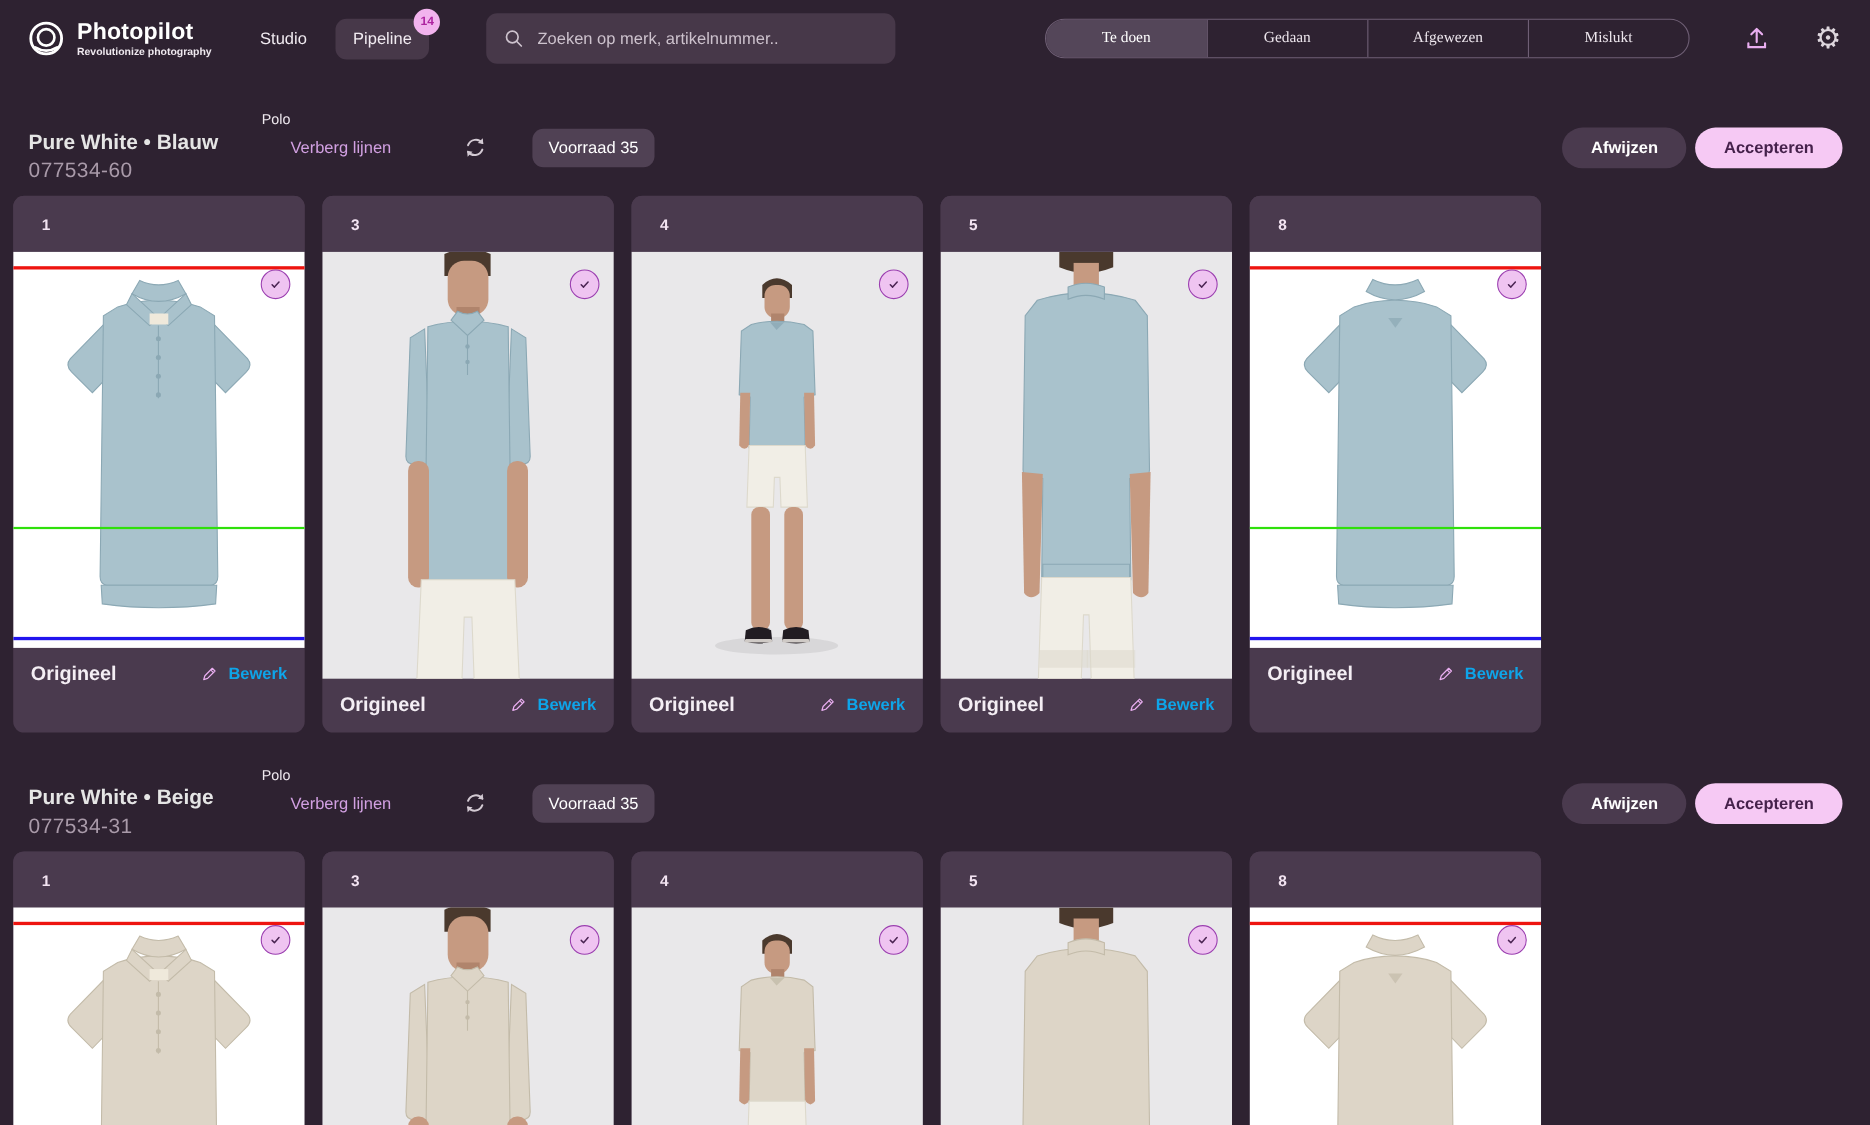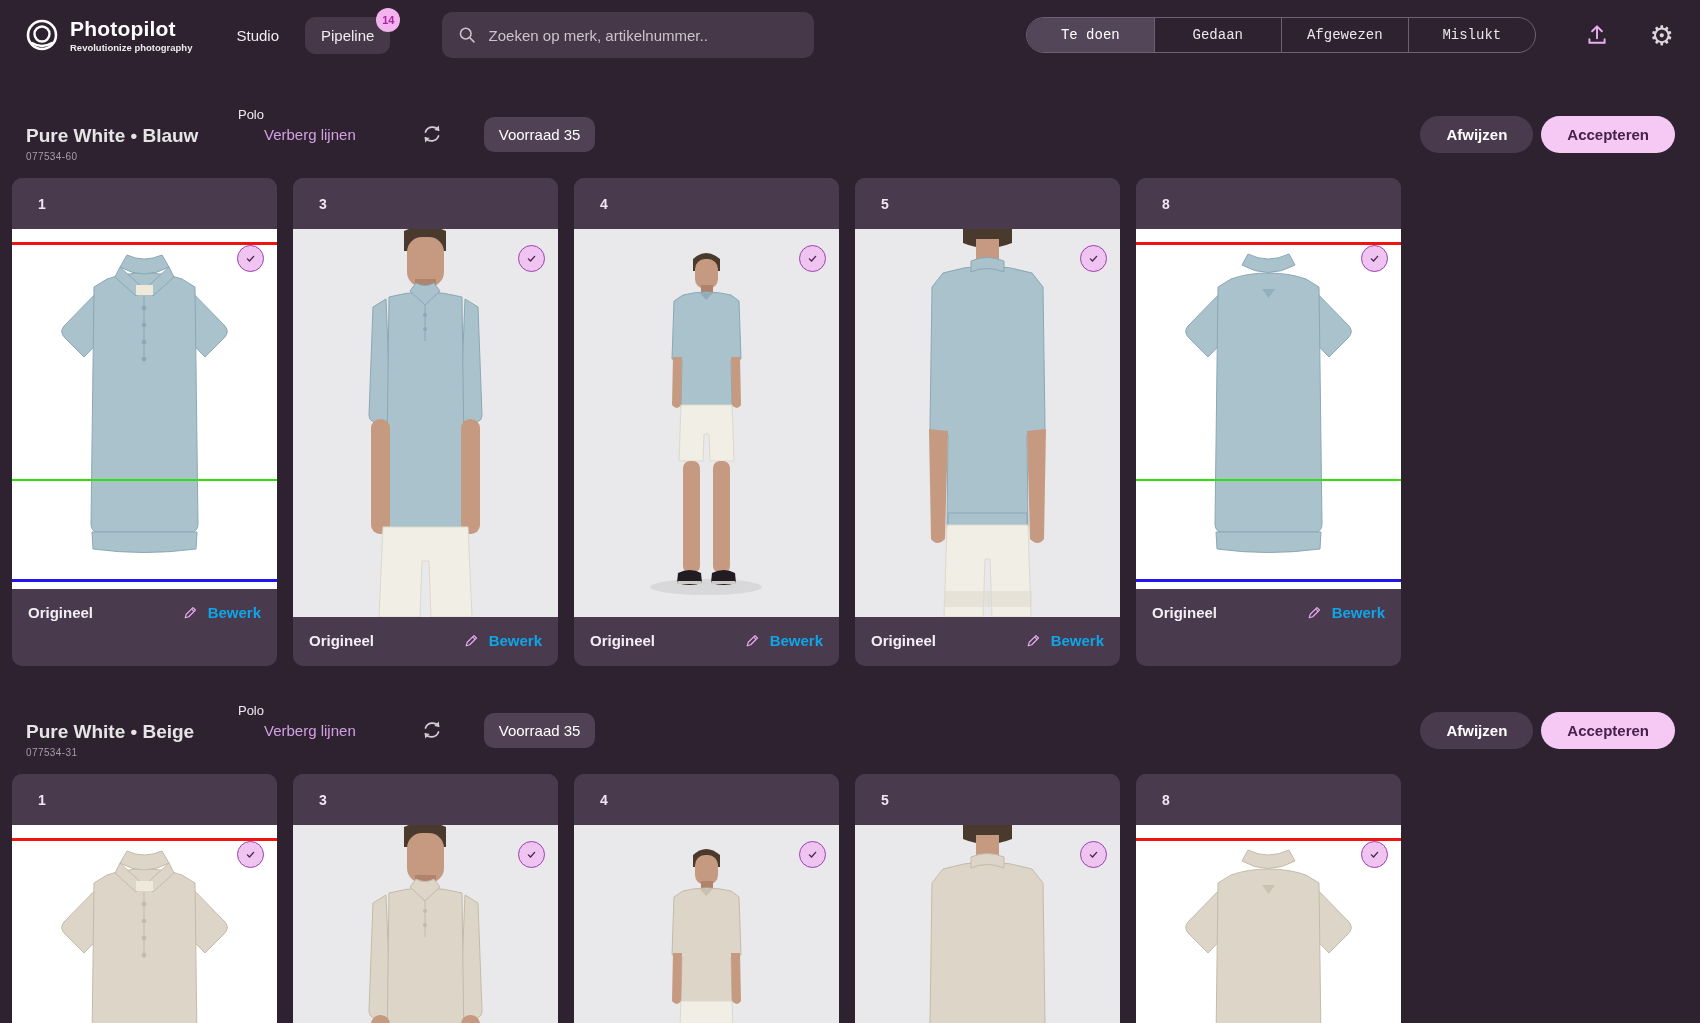--- a/index.html
+++ b/index.html
@@ -25,35 +25,35 @@
   .nav-item{font-size:15px;color:#f1ebf1;padding:10px 14px;border:none;background:none;cursor:pointer;font-family:inherit;}
   .nav-pill{position:relative;background:#473849;border-radius:10px;padding:10px 16px;}
   .badge{position:absolute;top:-9px;right:-10px;width:24px;height:24px;border-radius:50%;
          background:var(--badge-bg);color:var(--badge-text);font-size:11px;font-weight:bold;
          display:flex;align-items:center;justify-content:center;}
   .search{display:flex;align-items:center;gap:12px;background:#473849;border-radius:10px;
           height:46px;width:372px;margin-left:52px;padding:12px 16px;}
   .search input{background:none;border:none;outline:none;color:#f1ebf1;font-size:15px;width:100%;font-family:inherit;}
   .search input::placeholder{color:#cdc2cd;}
   .segmented{margin-left:auto;display:flex;height:36px;border:1px solid var(--border);border-radius:18px;overflow:hidden;}
-  .seg{width:127px;font-size:14px;color:#ece5ec;background:none;border:none;border-left:1px solid var(--border);
-       cursor:pointer;font-family:Liberation Mono, monospace;}
+  .seg{width:146px;font-size:14px;color:#ece5ec;background:none;border:none;border-left:1px solid var(--border);
+       cursor:pointer;font-family:Liberation Serif, serif;}
   .seg:first-child{border-left:none;}
   .seg.active{background:#544659;color:#fff;}
   .iconbtn{background:none;border:none;cursor:pointer;display:flex;align-items:center;justify-content:center;}
   .up-ic{margin-left:48px;}
   .gear-ic{margin-left:40px;font-size:27px;color:#ddd6dd;font-family:"DejaVu Sans",sans-serif;line-height:1;}
 
   
   .section{margin-top:34px;}
   .sec-head{display:flex;align-items:center;padding:0 25px 0 26px;height:60px;}
   .sec-titles{width:238px;}
   .sec-cat{font-size:13px;color:#efe9ef;text-align:right;}
   .sec-title{font-size:19px;font-weight:bold;color:#e5e5e5;margin:3px 0 4px;}
-  .sec-sku{font-size:10px;color:var(--text-dim);letter-spacing:.4px;}
+  .sec-sku{font-size:19px;color:var(--text-dim);letter-spacing:.4px;}
   .linklike{background:none;border:none;color:var(--link);font-size:15px;font-weight:normal;cursor:pointer;font-family:inherit;}
   .refresh{margin-left:64px;}
   .stockpill{margin-left:40px;background:#504154;border-radius:10px;padding:9px 15px;font-size:15px;color:#fff;border:none;font-family:inherit;}
   .sec-actions{margin-left:auto;display:flex;gap:8px;}
   .btn{height:37px;border-radius:19px;border:none;font-size:15px;font-weight:bold;cursor:pointer;padding:0 26px;font-family:inherit;}
   .btn.reject{background:#4a3a4e;color:#fff;}
   .btn.accept{background:var(--accent-pink);color:var(--accent-pink-text);}
 
   .grid{display:flex;gap:16px;padding-left:12px;margin-top:14px;}
   .card{width:265px;height:488px;border-radius:10px;background:#4a3a4e;overflow:hidden;display:flex;flex-direction:column;}
@@ -65,21 +65,21 @@
   .img svg.ph{position:absolute;inset:0;width:100%;height:100%;}
   .gl{position:absolute;left:0;right:0;display:block;}
   .gl.red{top:13px;height:3px;background:var(--line-red);}
   .gl.green{top:250px;height:2px;background:var(--line-green);}
   .gl.blue{top:350px;height:3px;background:var(--line-blue);}
   .check{position:absolute;top:16px;right:13px;width:27px;height:27px;border-radius:50%;
          background:var(--check-fill);border:1.6px solid var(--check-border);
          display:flex;align-items:center;justify-content:center;cursor:pointer;}
   .check svg{width:15px;height:15px;stroke:var(--check-mark);stroke-width:2.2;fill:none;stroke-linecap:round;stroke-linejoin:round;}
   .card-foot{flex:1;display:flex;justify-content:space-between;align-items:flex-start;padding:13px 16px 0;}
-  .orig{font-size:15px;font-weight:bold;color:#f4eef4;line-height:21px;}
+  .orig{font-size:18px;font-weight:bold;color:#f4eef4;line-height:21px;}
   .edit{display:flex;align-items:center;gap:9px;background:none;border:none;color:#0ea5e9;
         font-size:15px;font-weight:bold;cursor:pointer;font-family:inherit;line-height:21px;}
   .pencil{width:17px;height:17px;stroke:var(--icon-pink);fill:none;stroke-width:1.6;stroke-linejoin:round;}
 </style>
 </head>
 <body>
 
 <svg width="0" height="0" style="position:absolute">
   <defs>
     <symbol id="flat-front" viewBox="0 0 265 360">

